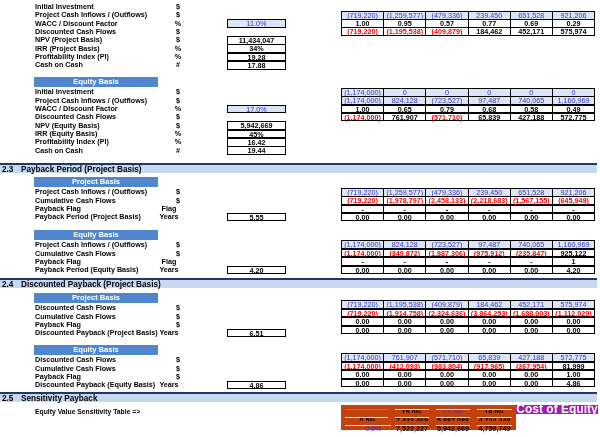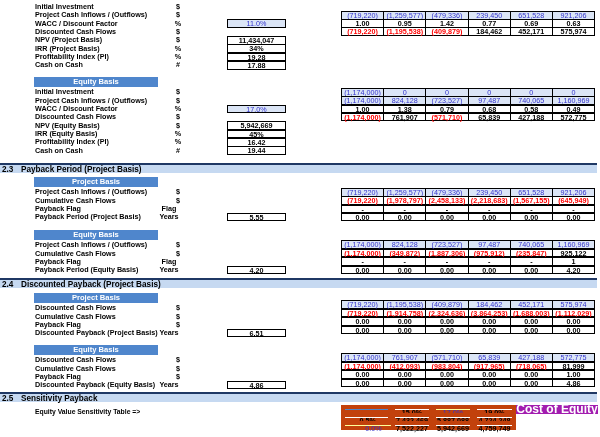--- a/index.html
+++ b/index.html
@@ -72,24 +72,24 @@
     <div class="c">(719,220)</div>
     <div class="c">(1,259,577)</div>
     <div class="c">(479,336)</div>
     <div class="c">239,450</div>
     <div class="c">651,528</div>
     <div class="c">921,206</div>
   </div>
   <div class="row6" style="top:19px">
     <div class="c">1.00</div>
     <div class="c">0.95</div>
-    <div class="c">1.42</div>
+    <div class="c">0.57</div>
     <div class="c">0.77</div>
     <div class="c">0.69</div>
-    <div class="c">0.63</div>
+    <div class="c">0.29</div>
   </div>
   <div class="row6" style="top:27px">
     <div class="c neg">(719,220)</div>
     <div class="c neg">(1,195,538)</div>
     <div class="c neg">(409,879)</div>
     <div class="c">184,462</div>
     <div class="c">452,171</div>
     <div class="c">575,974</div>
   </div>
 </div>
@@ -131,21 +131,21 @@
   <div class="row6 input" style="top:96px">
     <div class="c">(1,174,000)</div>
     <div class="c">824,128</div>
     <div class="c">(723,527)</div>
     <div class="c">97,487</div>
     <div class="c">740,065</div>
     <div class="c">1,160,969</div>
   </div>
   <div class="row6" style="top:104.5px">
     <div class="c">1.00</div>
-    <div class="c">1.38</div>
+    <div class="c">0.65</div>
     <div class="c">0.79</div>
     <div class="c">0.68</div>
     <div class="c">0.58</div>
     <div class="c">0.49</div>
   </div>
   <div class="row6" style="top:112.5px">
     <div class="c neg">(1,174,000)</div>
     <div class="c">761,907</div>
     <div class="c neg">(571,710)</div>
     <div class="c">65,839</div>
@@ -320,21 +320,21 @@
     <div class="c">(571,710)</div>
     <div class="c">65,839</div>
     <div class="c">427,188</div>
     <div class="c">572,775</div>
   </div>
   <div class="row6" style="top:361.5px">
     <div class="c neg">(1,174,000)</div>
     <div class="c neg">(412,093)</div>
     <div class="c neg">(983,804)</div>
     <div class="c neg">(917,965)</div>
-    <div class="c neg">(718,065)</div>
+    <div class="c neg">(267,954)</div>
     <div class="c">81,999</div>
   </div>
   <div class="row6" style="top:370px">
     <div class="c">0.00</div>
     <div class="c">0.00</div>
     <div class="c">0.00</div>
     <div class="c">0.00</div>
     <div class="c">0.00</div>
     <div class="c">1.00</div>
   </div>

